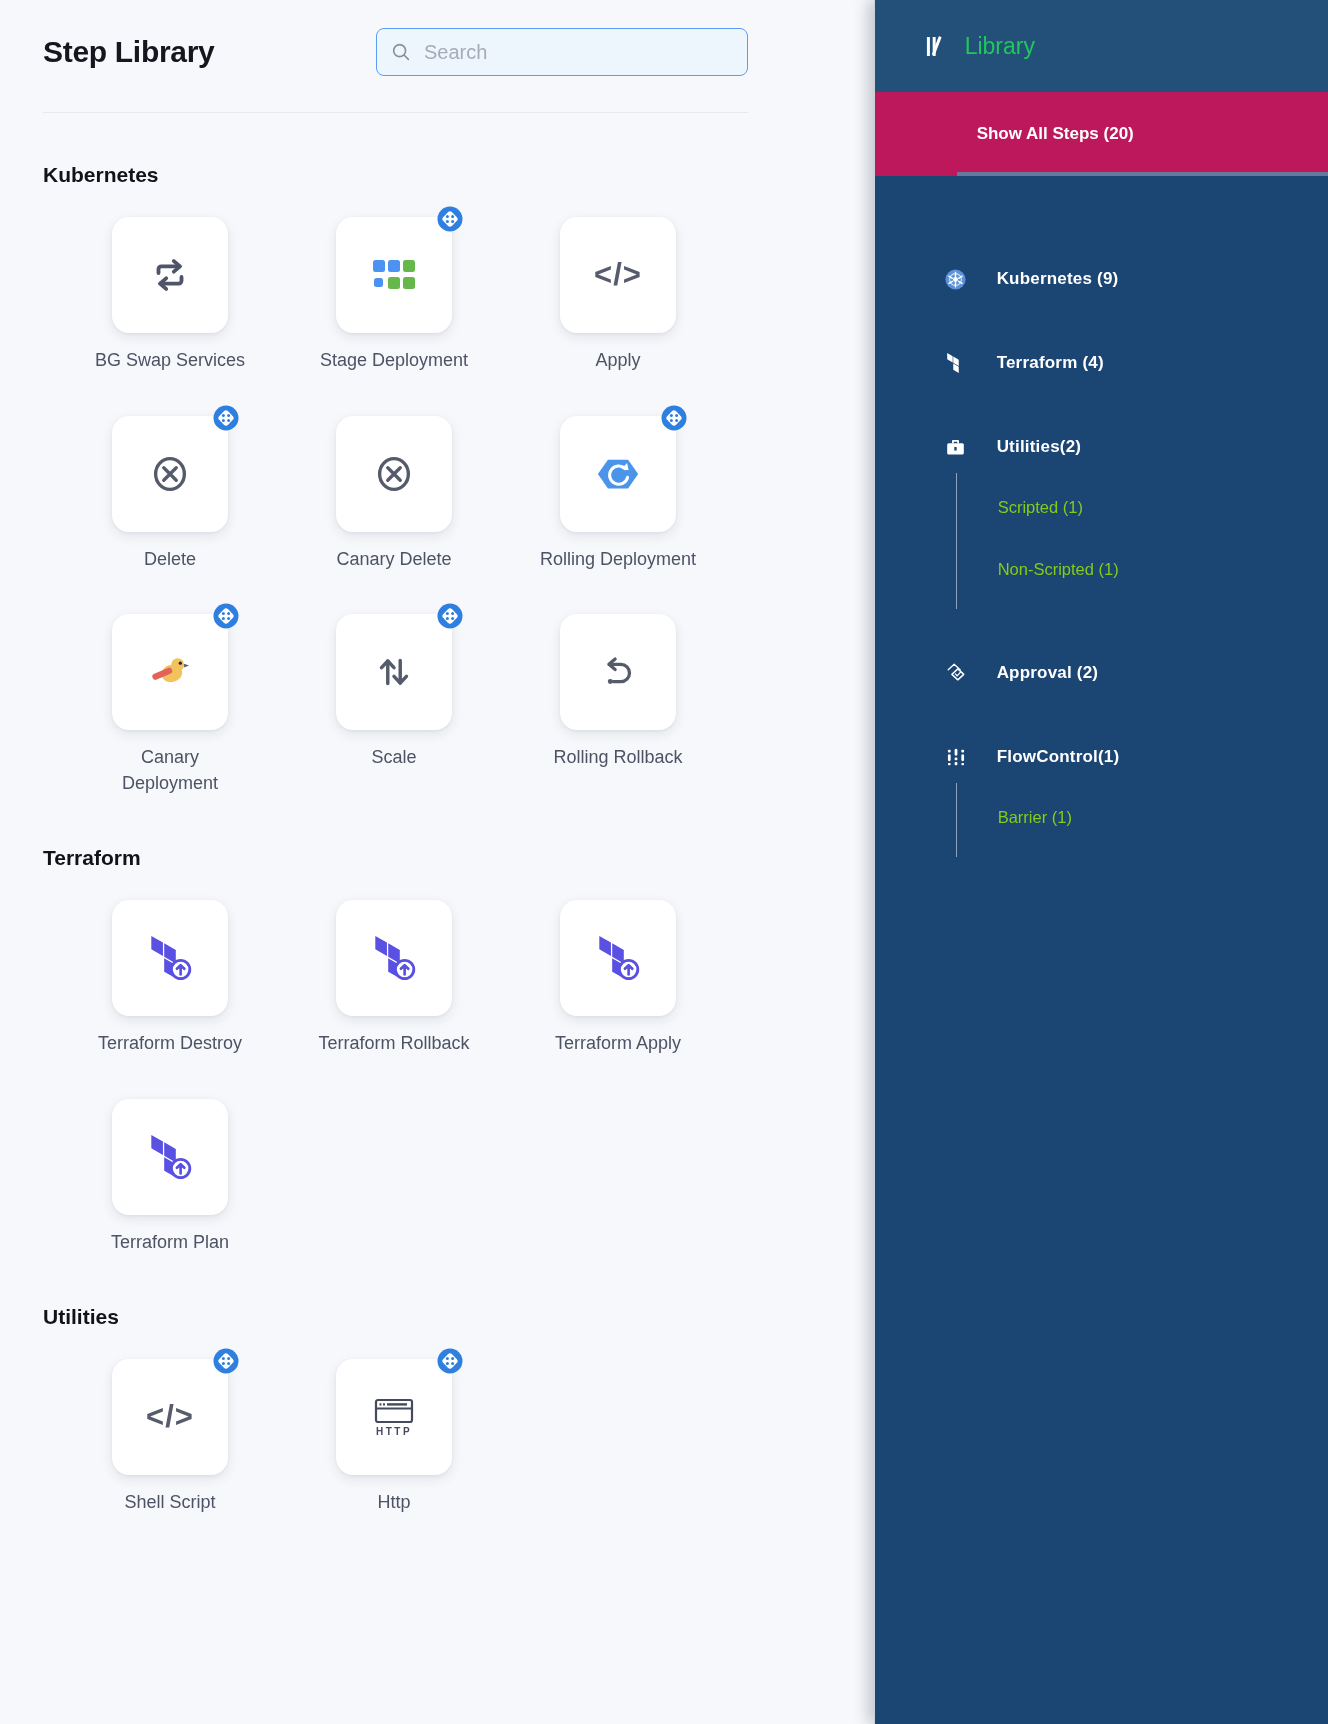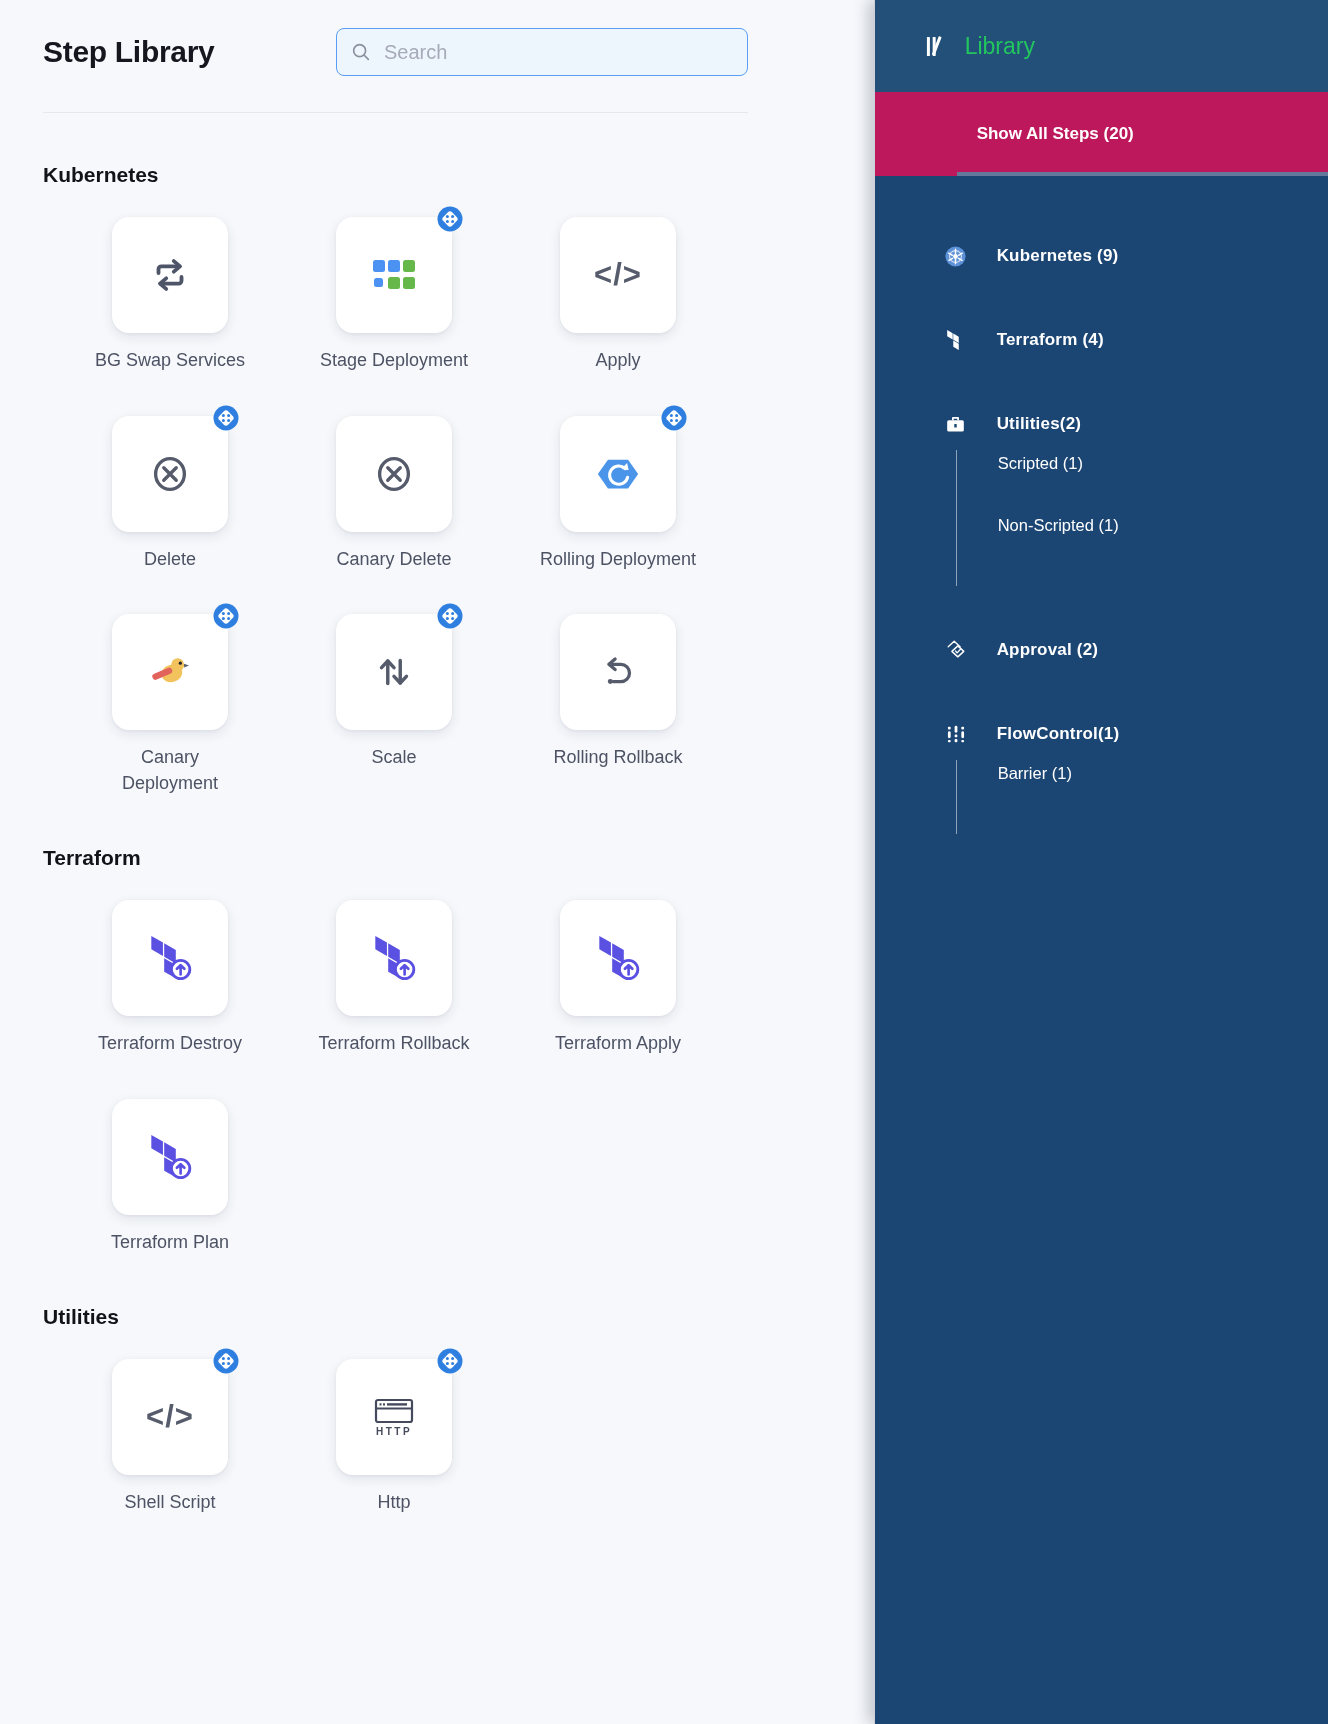--- a/index.html
+++ b/index.html
@@ -7,21 +7,21 @@
     width:1328px;height:1724px;overflow:hidden;
     font-family:"Liberation Sans",sans-serif;
     background:#f6f8fb;color:#1b1b27;
   }
   .app{display:flex;width:1328px;height:1724px;gap:12px;}
 
   
   .left{width:870px;box-sizing:border-box;padding-left:43px;}
   .header-row{display:flex;align-items:center;justify-content:space-between;width:705px;margin-top:28px;}
   .page-title{font-size:30px;font-weight:bold;letter-spacing:-0.3px;color:#16161f;margin:0;}
-  .search-box{width:412px;height:48px;box-sizing:border-box;border:1.6px solid #5a9df5;background:#edf6fd;border-radius:8px;display:flex;align-items:center;padding:0 13px;}
+  .search-box{width:372px;height:48px;box-sizing:border-box;border:1.6px solid #5a9df5;background:#edf6fd;border-radius:8px;display:flex;align-items:center;padding:0 13px;}
   .search-box input{border:none;background:transparent;outline:none;font-size:20px;color:#3a3f4e;width:100%;margin-left:10px;font-family:"Liberation Sans",sans-serif;}
   .search-box input::placeholder{color:#a7aab8;}
   .divider{width:705px;border:none;border-top:1px solid #e7e8ee;margin:36px 0 0 0;}
   .section-title{font-size:21px;font-weight:bold;color:#121219;margin:50px 0 0 0;}
   .grid{display:grid;grid-template-columns:repeat(3,224px);margin-left:15px;margin-top:30px;row-gap:42px;}
   .step{display:flex;flex-direction:column;align-items:center;}
   .card{position:relative;width:116px;height:116px;background:#ffffff;border-radius:17px;
         box-shadow:0 4px 12px rgba(35,47,77,0.10),0 1px 3px rgba(35,47,77,0.06);
         display:flex;align-items:center;justify-content:center;cursor:pointer;}
   .card-label{margin-top:15px;font-size:18px;color:#4d5364;text-align:center;line-height:1.42;max-width:212px;}
@@ -34,27 +34,27 @@
   .http-word{font-weight:bold;font-size:10px;letter-spacing:2.5px;color:#454b5c;margin-top:2px;}
 
   
   .sidebar{width:458px;background:#1b4573;color:#fff;position:relative;
            border-left:1px solid #ccd1d9;box-shadow:-6px 0 14px rgba(15,25,45,0.22);}
   .sb-header{height:92px;background:#225078;display:flex;align-items:center;padding-left:50px;}
   .sb-title{font-size:23px;color:#22c55e;margin-left:15px;}
   .sb-tab{position:relative;height:84px;background:#be185d;display:flex;align-items:center;cursor:pointer;}
   .sb-tab-label{margin-left:102px;font-size:17px;font-weight:bold;color:#fff;}
   .sb-tab-underline{position:absolute;bottom:0;left:82px;right:0;height:4px;background:#64799b;}
-  .nav{padding-top:56px;}
+  .nav{padding-top:79px;}
   .nav-item{display:flex;align-items:center;min-height:48px;margin-bottom:36px;cursor:pointer;}
   .nav-item.has-sub{margin-bottom:0;}
   .nav-icon{width:26px;margin-left:68px;display:flex;justify-content:center;align-items:center;}
   .nav-label{margin-left:28px;font-size:17px;font-weight:bold;letter-spacing:0.2px;color:#fff;}
   .subgroup{border-left:1.5px solid rgba(235,240,248,0.55);margin-left:81px;margin-top:2px;margin-bottom:40px;padding:4px 0 30px 0;}
-  .sub-item{padding-left:41px;font-size:16.5px;height:40px;display:flex;align-items:flex-start;margin-bottom:22px;color:#ffffff;cursor:pointer;}
+  .sub-item{padding-left:41px;font-size:16.5px;height:40px;display:flex;align-items:flex-end;margin-bottom:22px;color:#84cc16;cursor:pointer;}
   .sub-item:last-child{margin-bottom:0;}
 </style>
 </head>
 <body>
 
 <div class="app">
 
   <div class="left">
 
     <div class="header-row">

